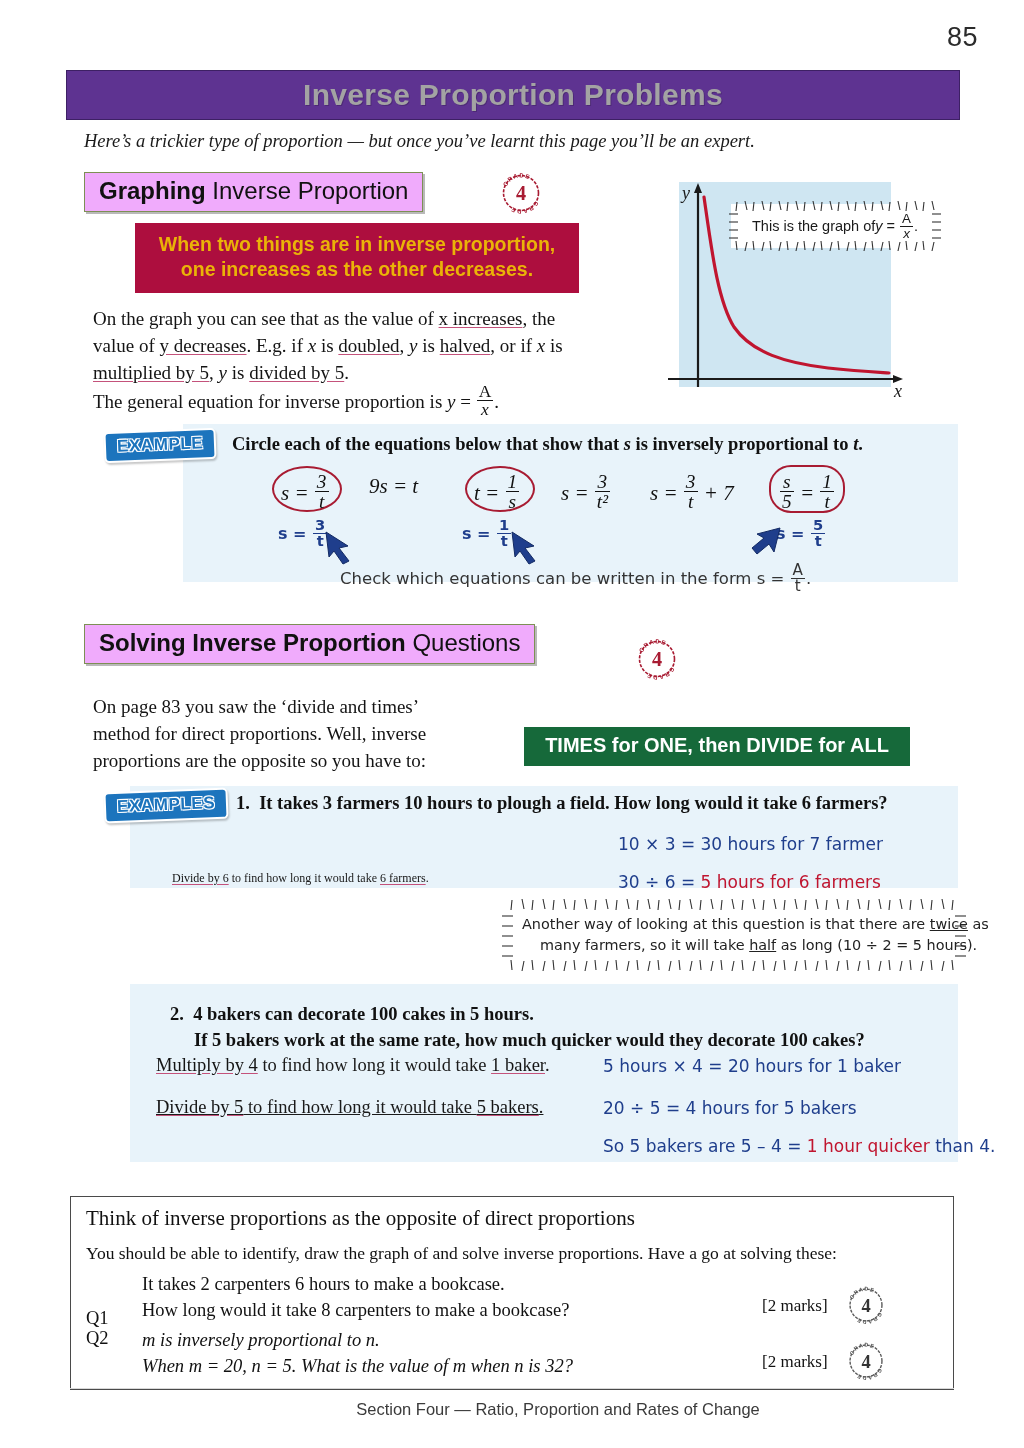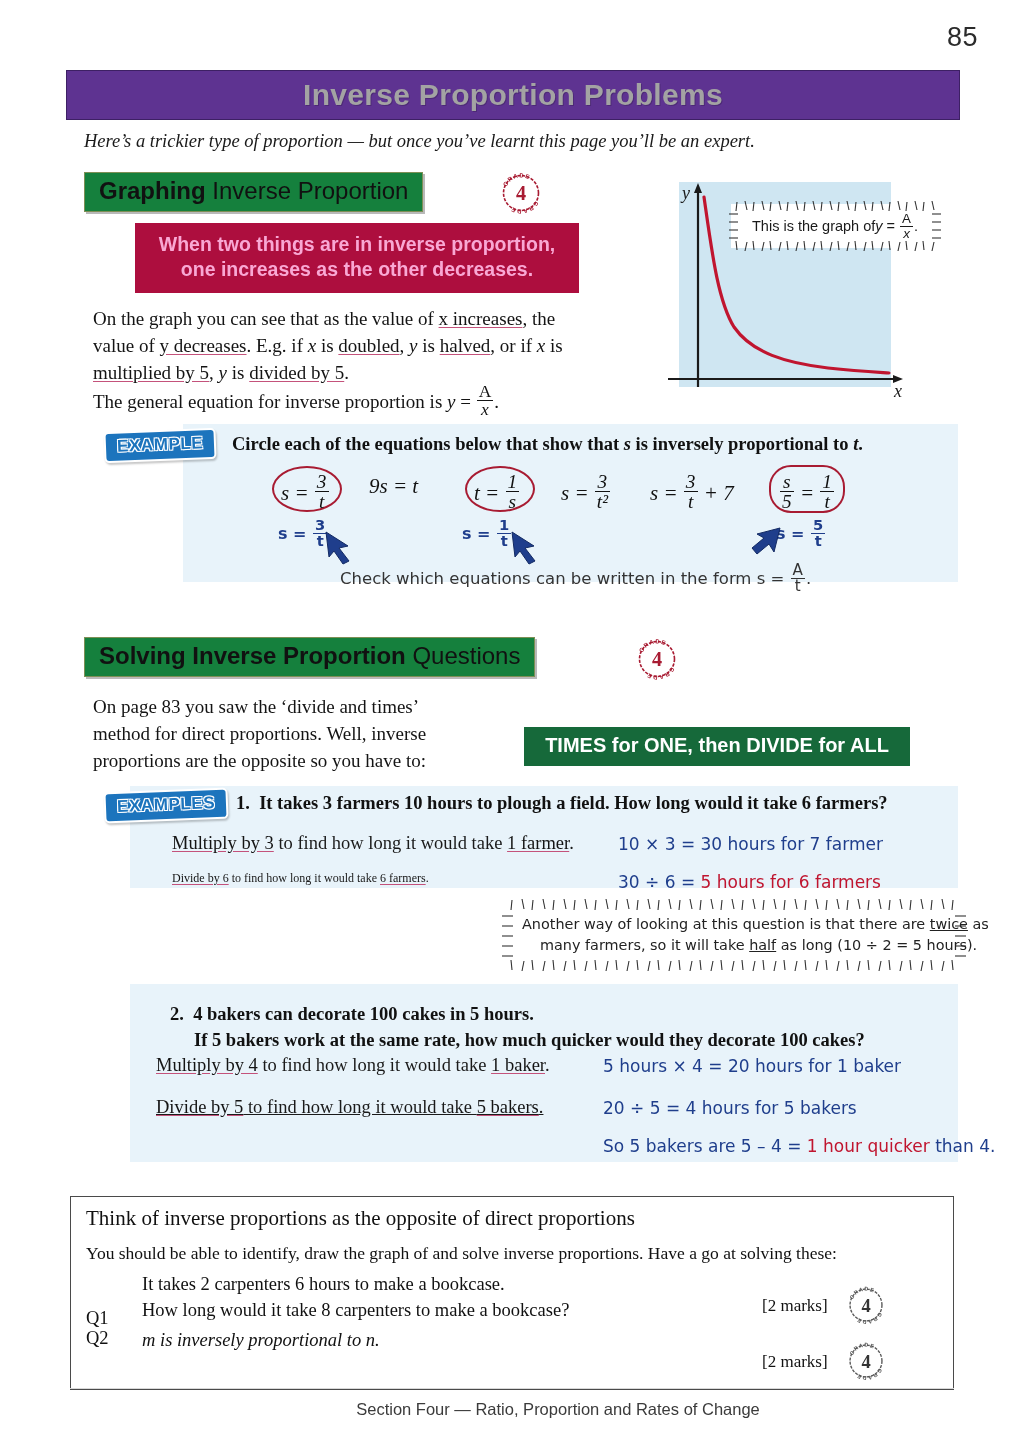--- a/index.html
+++ b/index.html
@@ -36,21 +36,21 @@
 
   
   .intro{
     position:absolute; left:84px; top:131px; width:880px;
     font-style:italic; font-size:18.5px; color:#1a1a1a;
   }
 
   
   .green-head{
     position:absolute;
-    background:#15803d;
+    background:#f0abfc;
     border:1px solid #7d8f55;
     box-shadow:2px 2px 0 #b9b9b9;
     padding:4px 14px 6px 14px;
     font-family:"Liberation Sans", sans-serif;
     font-size:24px; color:#111;
     white-space:nowrap;
   }
   .green-head b{font-weight:bold;}
   .green-head span.light{font-weight:normal;}
 
@@ -58,21 +58,21 @@
   .stamp{
     position:absolute;
     width:46px;height:46px;
   }
   .stamp svg{display:block;width:100%;height:100%;}
 
   
   .crimson{
     position:absolute; left:135px; top:223px; width:444px;
     background:#AD0E3E;
-    color:#f9a8d4;
+    color:#eab308;
     font-family:"Liberation Sans", sans-serif;
     font-weight:bold; font-size:19.5px; line-height:1.28;
     text-align:center;
     padding:9px 12px 11px 12px;
     box-sizing:border-box;
   }
 
   
   .body-text{
     position:absolute;
@@ -431,21 +431,21 @@
     <path d="M 4,4 L 26,18 L 17,20 L 27,33 L 21,36 L 12,23 L 7,29 Z" fill="#1F3E8C" stroke="#132a63" stroke-width="1"></path>
   </svg>
   <svg style="position:absolute;left:744px;top:526px;width:40px;height:42px;" viewBox="0 0 40 42">
     <path d="M 36,2 L 30,26 L 25,18 L 13,28 L 8,22 L 20,12 L 13,8 Z" fill="#1F3E8C" stroke="#132a63" stroke-width="1"></path>
   </svg>
 
   <div class="hand-dark" style="position:absolute;left:340px;top:563px;font-size:16.5px;">
     <span>Check which equations can be written in the form s = </span><span class="frac"><span class="n">A</span><span class="d"><span>t</span></span></span><span>.</span>
   </div>
 
-  <div class="green-head" style="left:84px;top:637px;">
+  <div class="green-head" style="left:84px;top:624px;">
     <b>Solving Inverse Proportion</b><span class="light"> Questions</span>
   </div>
 
   <div class="stamp" style="left:634px;top:636px;">
     <svg viewBox="0 0 100 100" aria-hidden="true">
       <defs>
           <path id="arcTop2" d="M 16,50 A 34,34 0 0 1 84,50"></path>
           <path id="arcBot2" d="M 84,52 A 34,34 0 0 1 16,52"></path>
         </defs>
       <circle cx="50" cy="50" r="38" fill="none" stroke="#A81B32" stroke-width="3.5" stroke-dasharray="7 3"></circle>
@@ -466,23 +466,20 @@
   <div class="blue-box" style="left:130px;top:786px;width:828px;height:102px;"></div>
 
   <div class="ex-banner" style="left:104px;top:790px;">
     <span>EXAMPLES</span>
   </div>
 
   <div class="ex-title" style="left:236px;top:793px;width:710px;">
     <span>1.</span>&nbsp;&nbsp;<span>It takes 3 farmers 10 hours to plough a field.  How long would it take 6 farmers?</span>
   </div>
 
-  <div style="position:absolute;left:172px;top:833px;font-size:18.5px;">
-    <span class="u-pink">Multiply by 3</span><span> to find how long it would take </span><span class="u-pink">1 farmer</span><span>.</span>
-  </div>
   <div class="hand" style="position:absolute;left:618px;top:834px;font-size:17px;">
     <span>10 × 3 = 30 </span><span>hours for 7 farmer</span>
   </div>
 
   <div style="position:absolute;left:172px;top:871px;font-size:12px;">
     <span class="u-pink">Divide by 6</span><span> to find how long it would take </span><span class="u-pink">6 farmers</span><span>.</span>
   </div>
   <div class="hand" style="position:absolute;left:618px;top:872px;font-size:17px;">
     <span>30 ÷ 6 = </span><span class="hand-red">5 hours for 6 farmers</span>
   </div>
@@ -597,20 +594,21 @@
       <circle cx="50" cy="50" r="38" fill="none" stroke="#555" stroke-width="3.2" stroke-dasharray="7 3"></circle>
       <text font-family="Liberation Sans, sans-serif" font-size="13" font-weight="bold" fill="#555" letter-spacing="2.6"><textPath href="#arcTop3" startOffset="12%">GRADE</textPath></text>
       <text font-family="Liberation Sans, sans-serif" font-size="13" font-weight="bold" fill="#555" letter-spacing="2.6"><textPath href="#arcBot3" startOffset="14%">GRADE</textPath></text>
       <text x="50" y="66" text-anchor="middle" font-family="Liberation Serif, serif" font-size="44" font-weight="bold" fill="#333">4</text>
     </svg>
   </div>
 
   <div class="q-label" style="left:86px;top:1328px;">Q2</div>
   <div class="q-text" style="left:142px;top:1328px;width:620px;line-height:1.38;">
     <div style="font-style:italic;">m is inversely proportional to n.</div>
+    <div style="font-style:italic;">When m = 20, n = 5.  What is the value of m when n is 32?</div>
   </div>
   <div class="marks" style="left:762px;top:1352px;">[2 marks]</div>
   <div class="stamp" style="left:845px;top:1340px;width:42px;height:42px;">
     <svg viewBox="0 0 100 100" aria-hidden="true">
       <defs>
           <path id="arcTop4" d="M 16,50 A 34,34 0 0 1 84,50"></path>
           <path id="arcBot4" d="M 84,52 A 34,34 0 0 1 16,52"></path>
         </defs>
       <circle cx="50" cy="50" r="38" fill="none" stroke="#555" stroke-width="3.2" stroke-dasharray="7 3"></circle>
       <text font-family="Liberation Sans, sans-serif" font-size="13" font-weight="bold" fill="#555" letter-spacing="2.6"><textPath href="#arcTop4" startOffset="12%">GRADE</textPath></text>

